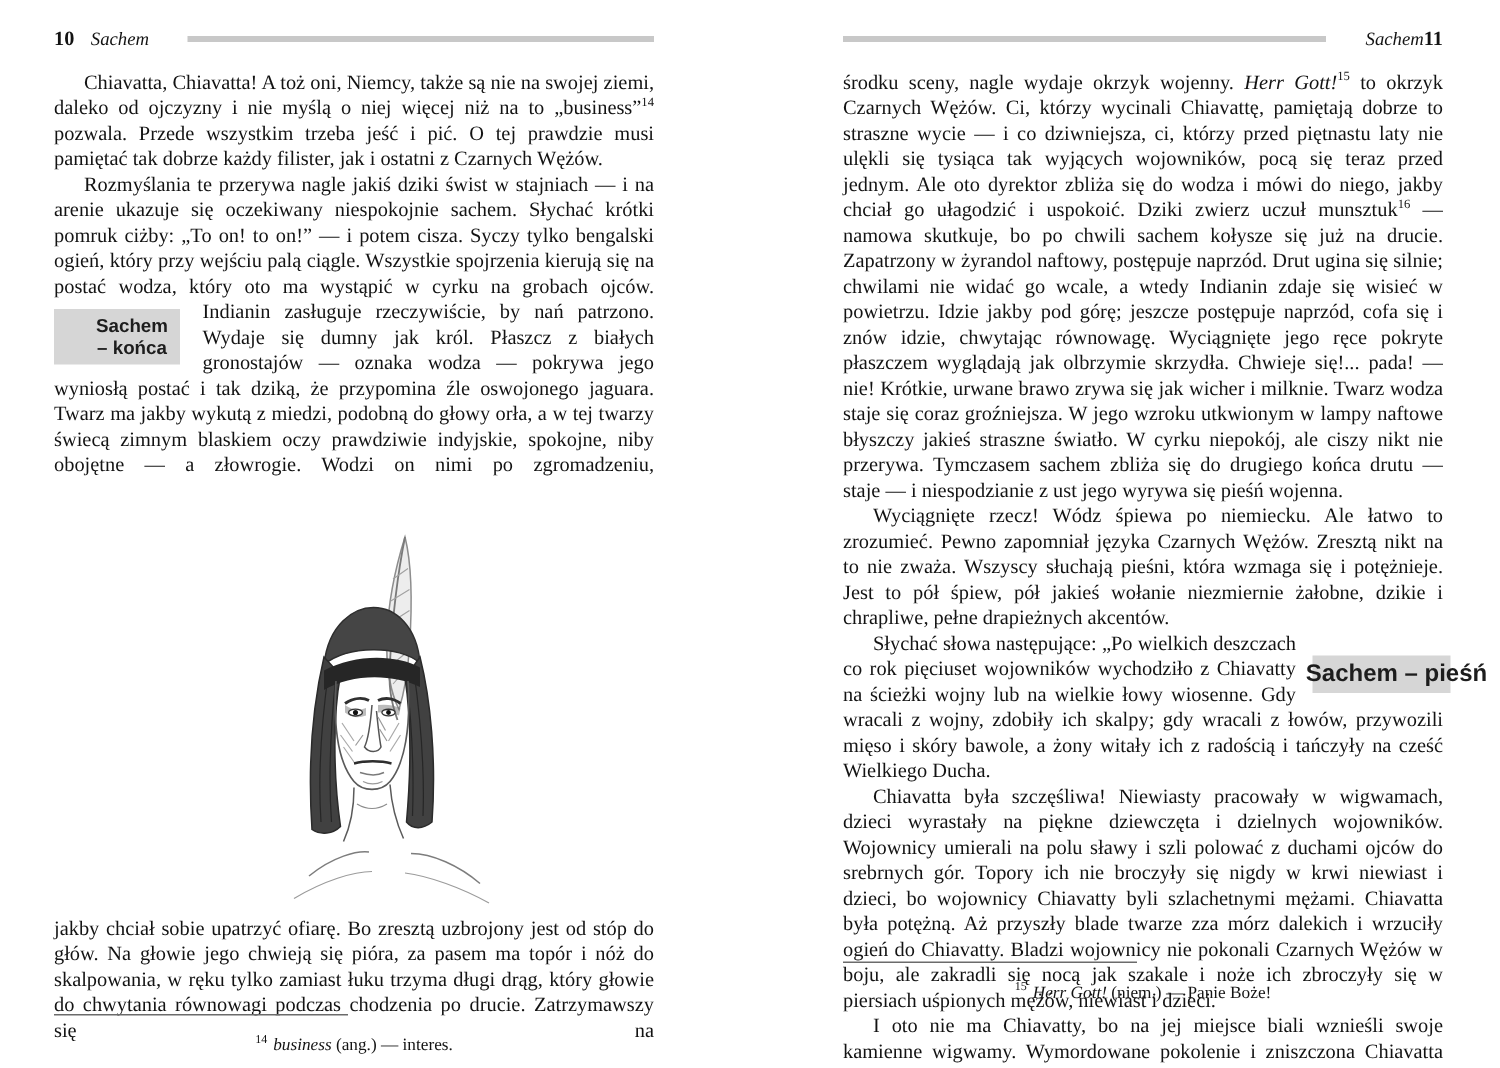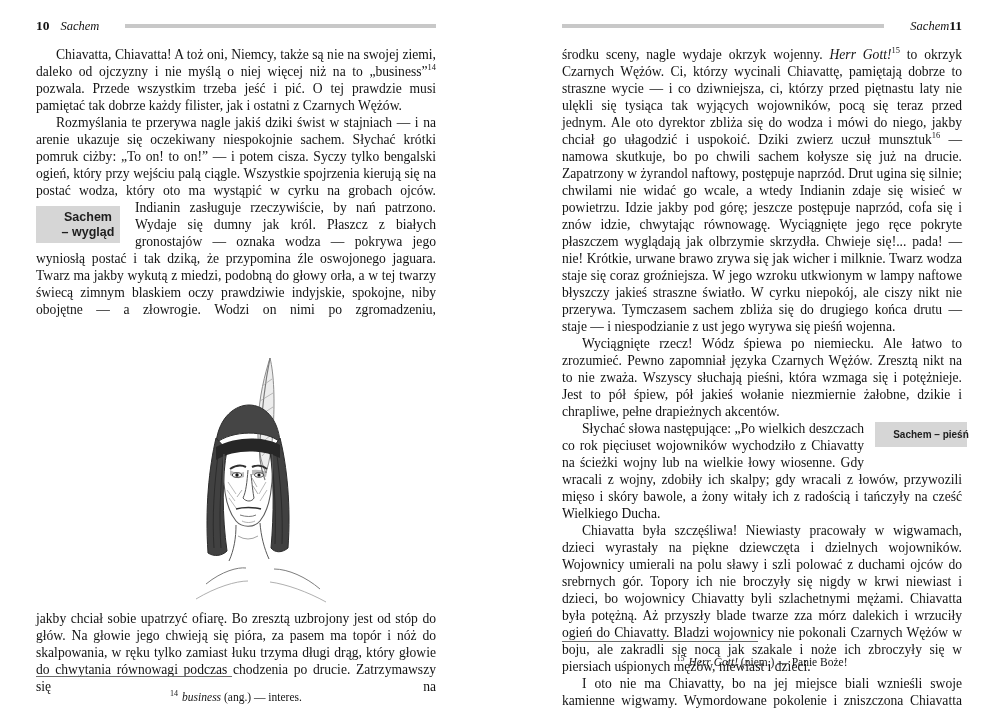--- a/index.html
+++ b/index.html
@@ -30,22 +30,22 @@
   
   .margin-note{background:#d6d6d6;color:#1d1d1d;
                font-family:"Liberation Sans","DejaVu Sans",sans-serif;
                font-weight:bold;display:flex;flex-direction:column;
                align-items:center;justify-content:center;}
   .note-holder-left{float:left;width:99px;height:136px;position:relative;
                     shape-outside:inset(85px 0 0 0);}
   .note-holder-left .margin-note{position:absolute;left:0;bottom:7px;
                     width:84px;height:37px;font-size:12.5px;line-height:15px;}
   .note-holder-right{float:right;width:98px;height:36px;position:relative;margin-top:2px;}
-  .note-holder-right .margin-note{position:absolute;right:-5px;top:0;
-                    width:92px;height:25px;font-size:10px;white-space:nowrap;}
+  .note-holder-right .margin-note{position:absolute;right:-5px;top:15px;
+                    width:92px;height:25px;font-size:16px;white-space:nowrap;}
 
   
   .figure{height:292px;position:relative;}
   .figure svg{position:absolute;left:150px;top:28px;}
 
   
   .footnotes{position:absolute;left:0;width:100%;}
   .fnotes-left{top:676px;}
   .fnotes-right{top:641px;}
   .fn-rule{width:196px;border:none;border-top:1px solid #6b6b6b;margin:0 0 6px 0;}
@@ -64,21 +64,21 @@
 
   <div class="page-body">
     <div class="para indent">
       <span>Chiavatta, Chiavatta! A toż oni, Niemcy, także są nie na swojej ziemi, daleko od ojczyzny i nie myślą o niej więcej niż na to „business”<sup>14</sup> pozwala. Przede wszystkim trzeba jeść i pić. O tej prawdzie musi pamiętać tak dobrze każdy filister, jak i ostatni z Czarnych Wężów.</span>
     </div>
 
     <div class="para indent force-justify">
       <span class="note-holder-left">
         <span class="margin-note">
           <span>Sachem</span>
-          <span>– wygląd</span>
+          <span>– końca</span>
         </span>
       </span>
       <span>Rozmyślania te przerywa nagle jakiś dziki świst w stajniach — i na arenie ukazuje się oczekiwany niespokojnie sachem. Słychać krótki pomruk ciżby: „To on! to on!” — i potem cisza. Syczy tylko bengalski ogień, który przy wejściu palą ciągle. Wszystkie spojrzenia kierują się na postać wodza, który oto ma wystąpić w cyrku na grobach ojców. Indianin zasługuje rzeczywiście, by nań patrzono. Wydaje się dumny jak król. Płaszcz z białych gronostajów — oznaka wodza — pokrywa jego wyniosłą postać i tak dziką, że przypomina źle oswojonego jaguara. Twarz ma jakby wykutą z miedzi, podobną do głowy orła, a w tej twarzy świecą zimnym blaskiem oczy prawdziwie indyjskie, spokojne, niby obojętne — a złowrogie. Wodzi on nimi po zgromadzeniu,</span>
     </div>
 
     <div class="figure" role="img" aria-label="Pencil sketch portrait of a Native American man with long hair, headband and a single upright feather">
       <svg width="150" height="262" viewBox="0 0 150 262">
 
         <path d="M84 12 C88 28 89 55 87 85 C86 100 84 114 80 127 C75 117 71 100 72 78 C73 50 79 28 84 12 Z" fill="#ededed" stroke="#8d8d8d" stroke-width="1"></path>
         <path d="M84 12 C80 32 76 60 74 95 C73 110 74 120 79 134" fill="none" stroke="#7a7a7a" stroke-width="1.2"></path>

